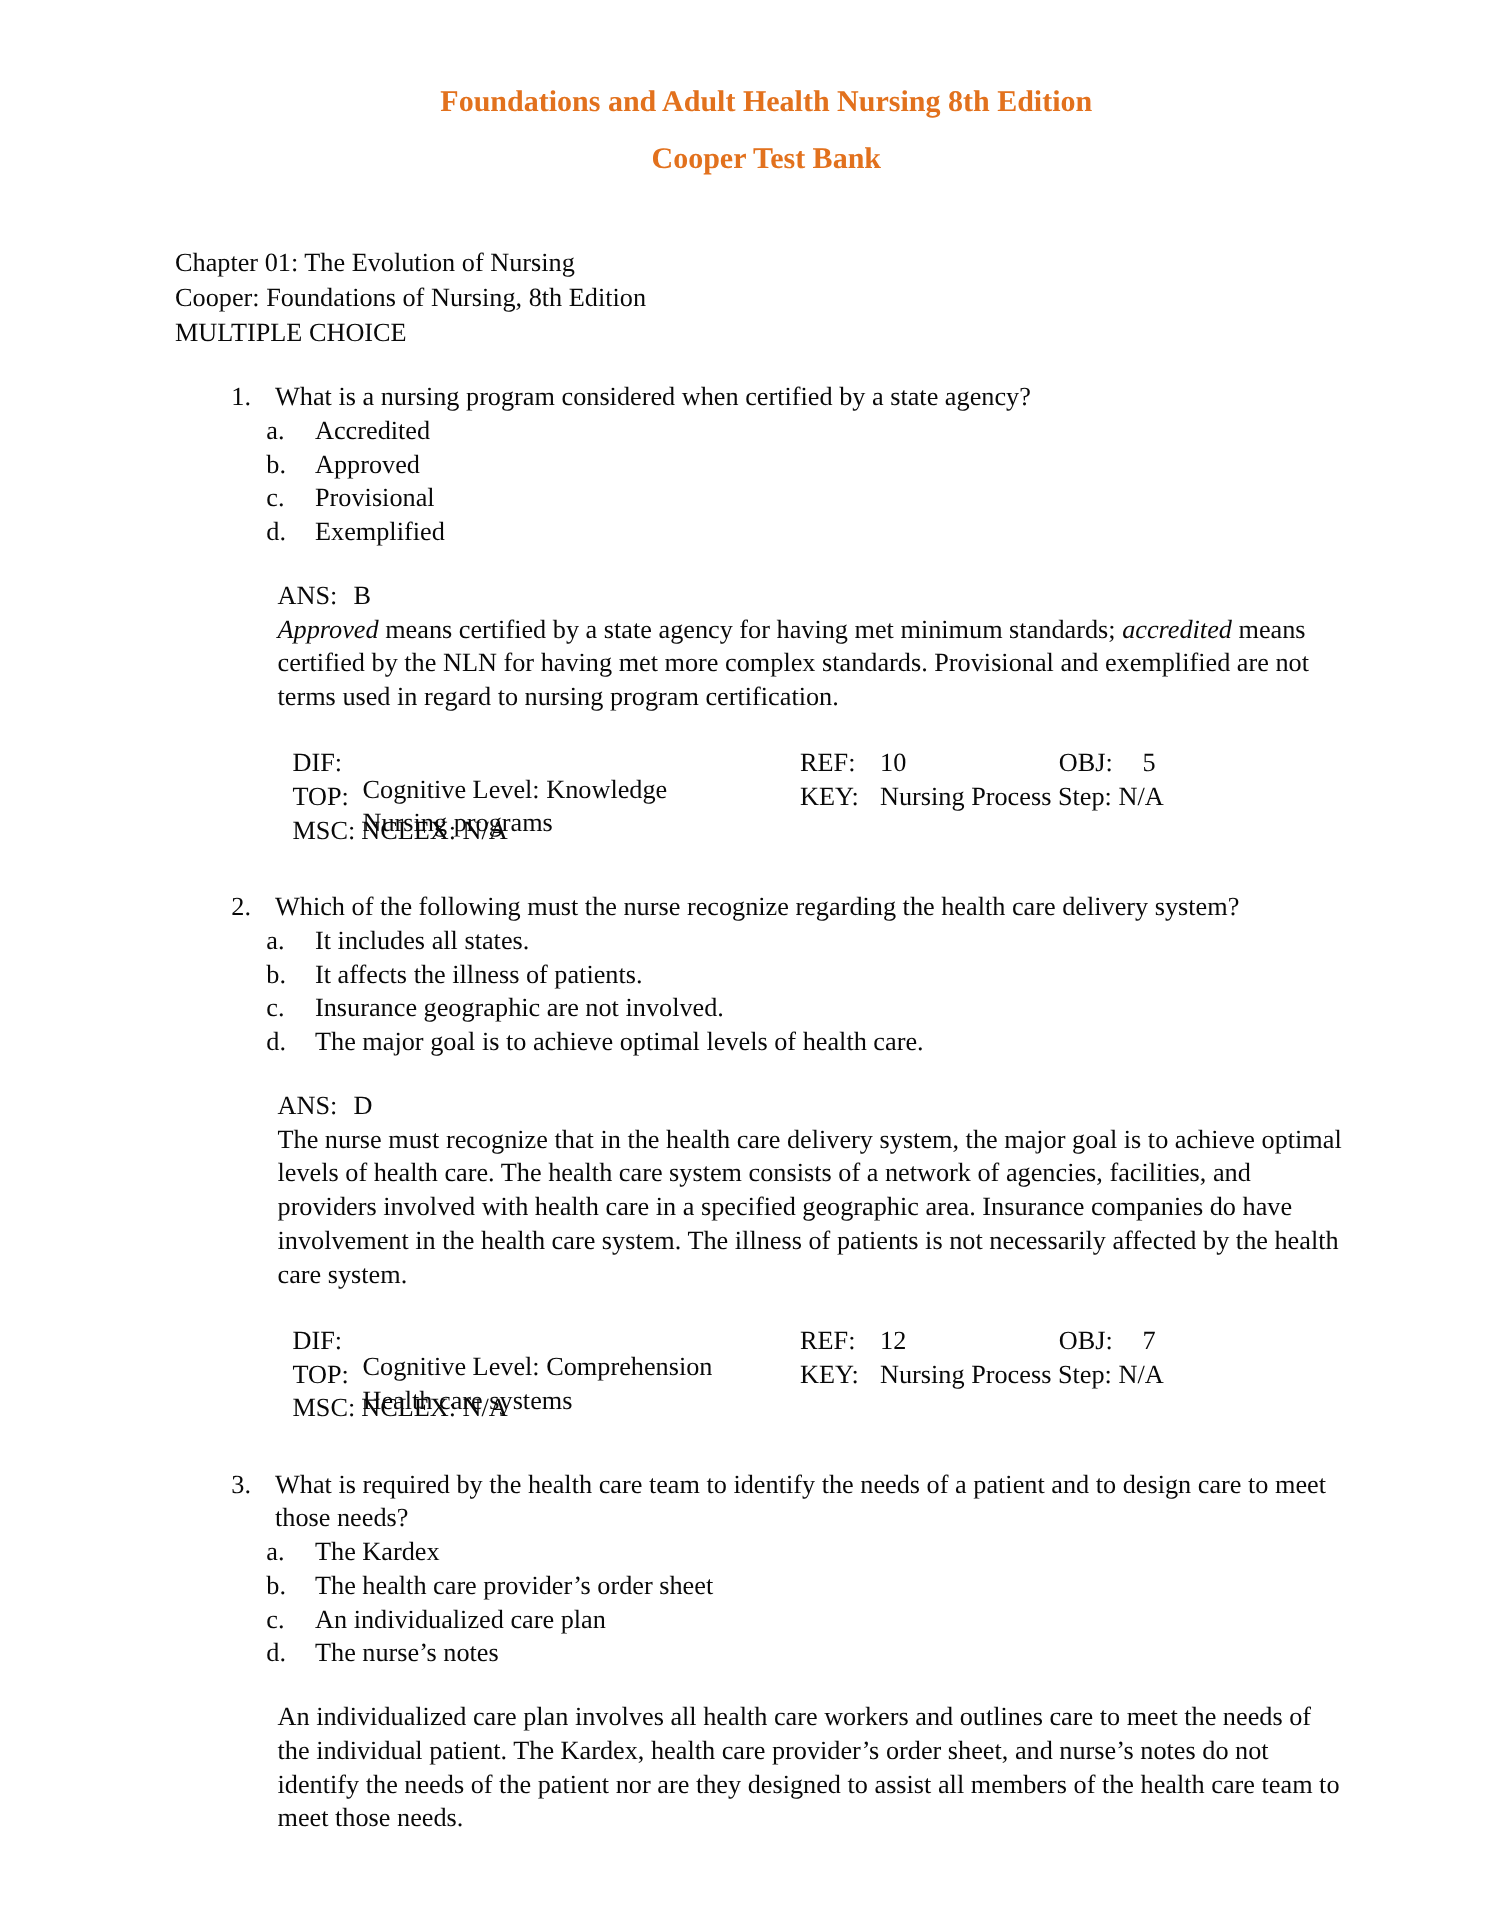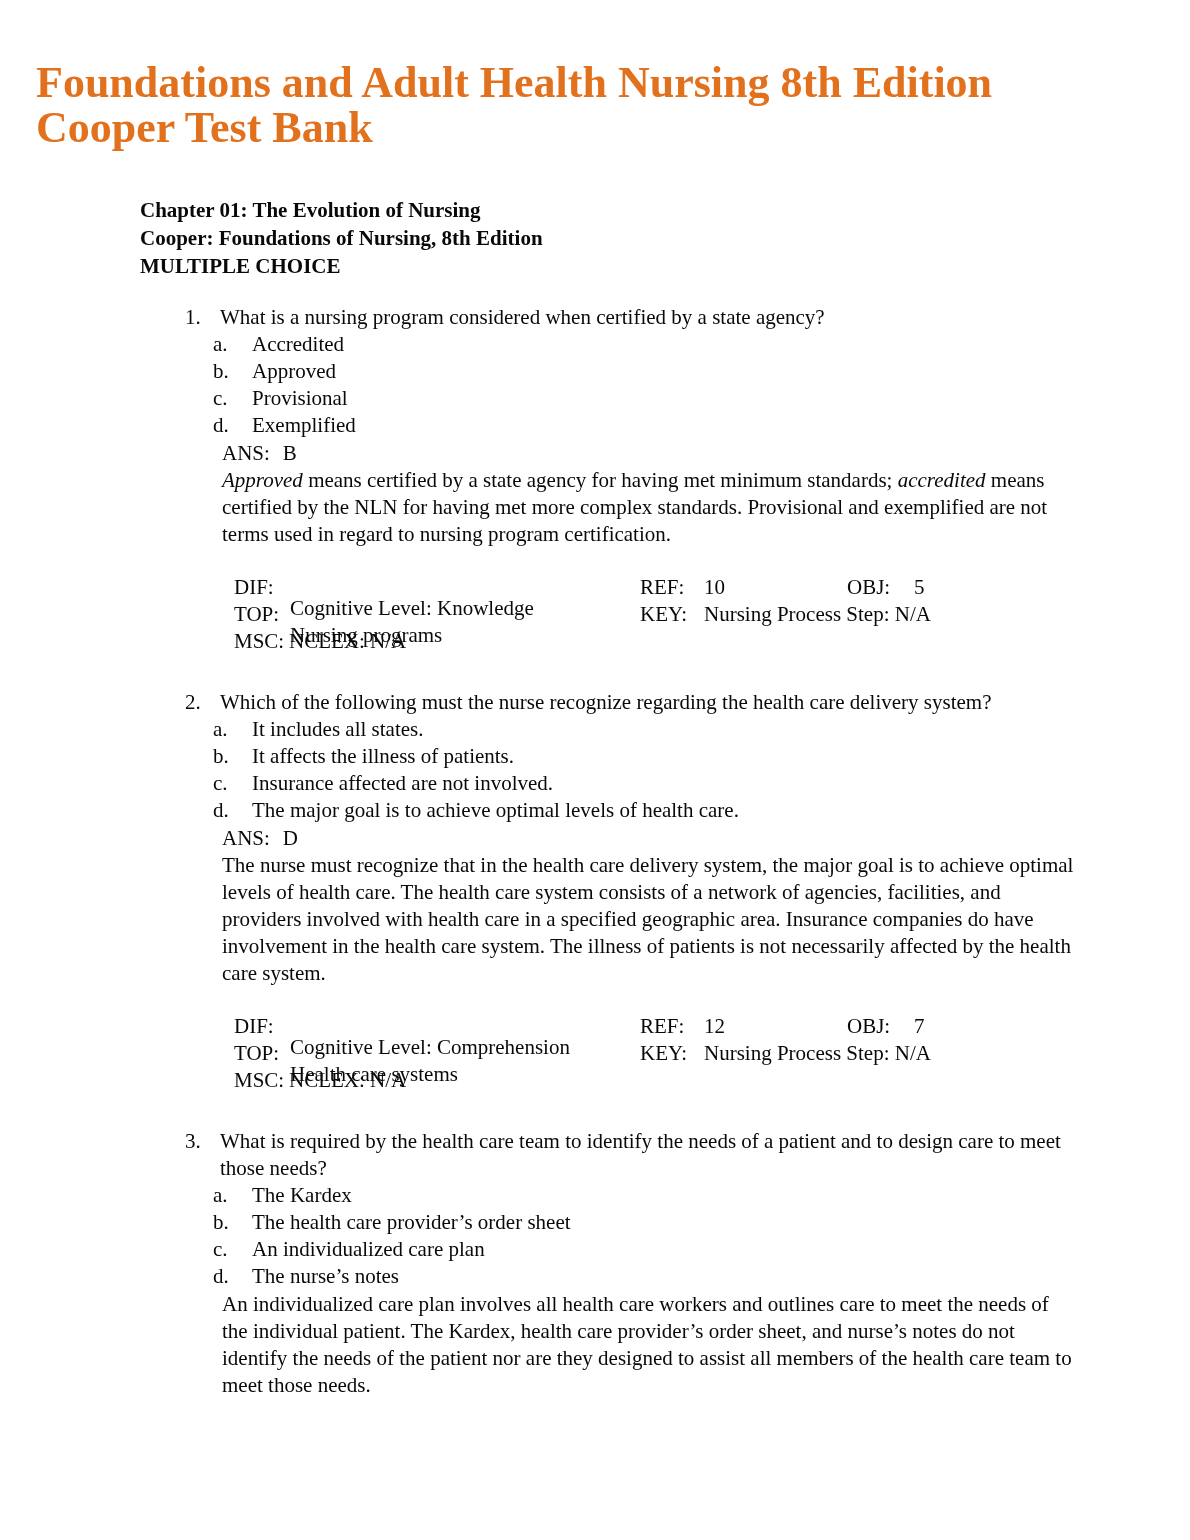--- a/index.html
+++ b/index.html
@@ -14,43 +14,44 @@
     margin: 0 auto;
     background: #ffffff;
     overflow: hidden;
     font-family: "Liberation Serif", serif;
     font-size: 21px;
     line-height: 27px;
     color: #090909;
   }
   .title {
     padding-top: 60px;
+    text-align: center;
     font-weight: bold;
-    font-size: 44px;
+    font-size: 24px;
     line-height: 45px;
     color: #e2711d;
     padding-left: 36px;
   }
   .doc-header {
     margin: 46px 0 0 140px;
-    font-weight: bold;
+    font-weight: normal;
     font-size: 21px;
     line-height: 28px;
   }
   .doc-header div { white-space: nowrap; }
   .questions { margin-top: 24px; }
   .question { margin-left: 185px; }
   .question + .question { margin-top: 34px; }
   .q-line { display: flex; }
   .q-num { flex: 0 0 35px; }
   .q-body { width: 858px; }
   .opt { display: flex; margin-left: 28px; }
   .opt-letter { flex: 0 0 39px; }
   .opt-text { width: 790px; }
-  .answer-block { margin: 1px 0 0 37px; width: 856px; }
+  .answer-block { margin: 24px 0 0 37px; width: 856px; }
   .ans-line .ans-value { margin-left: 13px; }
   .rationale { width: 856px; }
   .it { font-style: italic; }
   .meta {
     margin: 26px 0 0 37px;
     width: 900px;
   }
   .meta-row { position: relative; height: 27px; }
   .meta-row span { position: absolute; top: 0; white-space: nowrap; }
   .m-l1 { left: 12px; }
@@ -138,21 +139,21 @@
       <div class="opt">
         <span class="opt-letter">a.</span>
         <span class="opt-text">It includes all states.</span>
       </div>
       <div class="opt">
         <span class="opt-letter">b.</span>
         <span class="opt-text">It affects the illness of patients.</span>
       </div>
       <div class="opt">
         <span class="opt-letter">c.</span>
-        <span class="opt-text">Insurance affected are not involved.</span>
+        <span class="opt-text">Insurance geographic are not involved.</span>
       </div>
       <div class="opt">
         <span class="opt-letter">d.</span>
         <span class="opt-text">The major goal is to achieve optimal levels of health care.</span>
       </div>
       <div class="answer-block">
         <div class="ans-line">
           <span class="ans-label">ANS:</span><span class="ans-value">D</span>
         </div>
         <div class="rationale">

